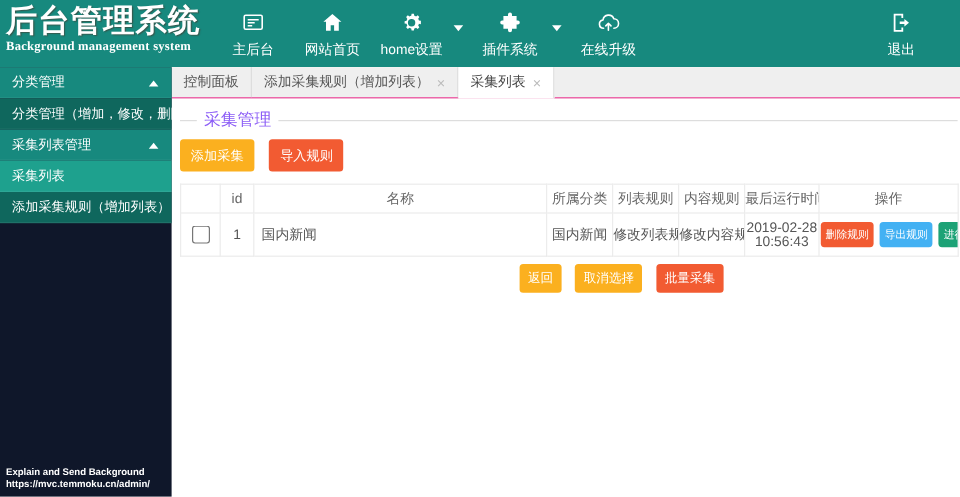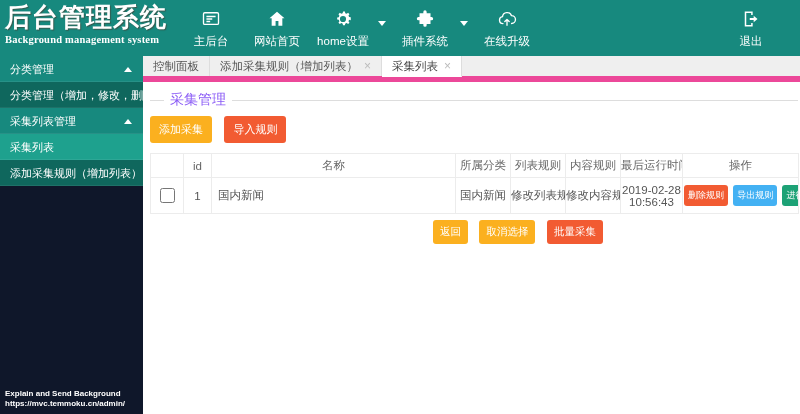--- a/index.html
+++ b/index.html
@@ -35,21 +35,21 @@
   .side-active { background:#1ea18e; }
   .caret-up { position:absolute; right:11px; top:11px; width:0; height:0;
               border-left:4px solid transparent; border-right:4px solid transparent;
               border-bottom:5px solid #fff; }
   .side-footer { position:absolute; left:5px; bottom:5px; color:#fff; font-size:8px; font-weight:bold;
                  line-height:10px; }
 
   
   .main { flex:1; display:flex; flex-direction:column; background:#fff; min-width:0; }
   .tabbar { height:26px; background:#efefef; display:flex; align-items:stretch; flex:0 0 26px;
-            border-bottom:6px solid #ec4899; }
+            border-bottom:1px solid #ec4899; }
   .tab { display:flex; align-items:center; padding:0 10px; font-size:11.5px; color:#555;
          border-right:1px solid #ddd; cursor:pointer; white-space:nowrap; }
   .tab .tab-close { margin-left:6px; color:#bbb; font-size:12px; line-height:1; cursor:pointer; }
   .tab-active { background:#fff; color:#444; margin-bottom:-1px; border-bottom:1px solid #fff; }
 
   .content { flex:1; padding:10px 2px 0 7px; position:relative; }
   .legend-row { display:flex; align-items:center; height:16px; margin-bottom:8px; }
   .legend-line { height:1px; background:#ddd; }
   .legend-line.short { width:14px; }
   .legend-line.long { flex:1; }

